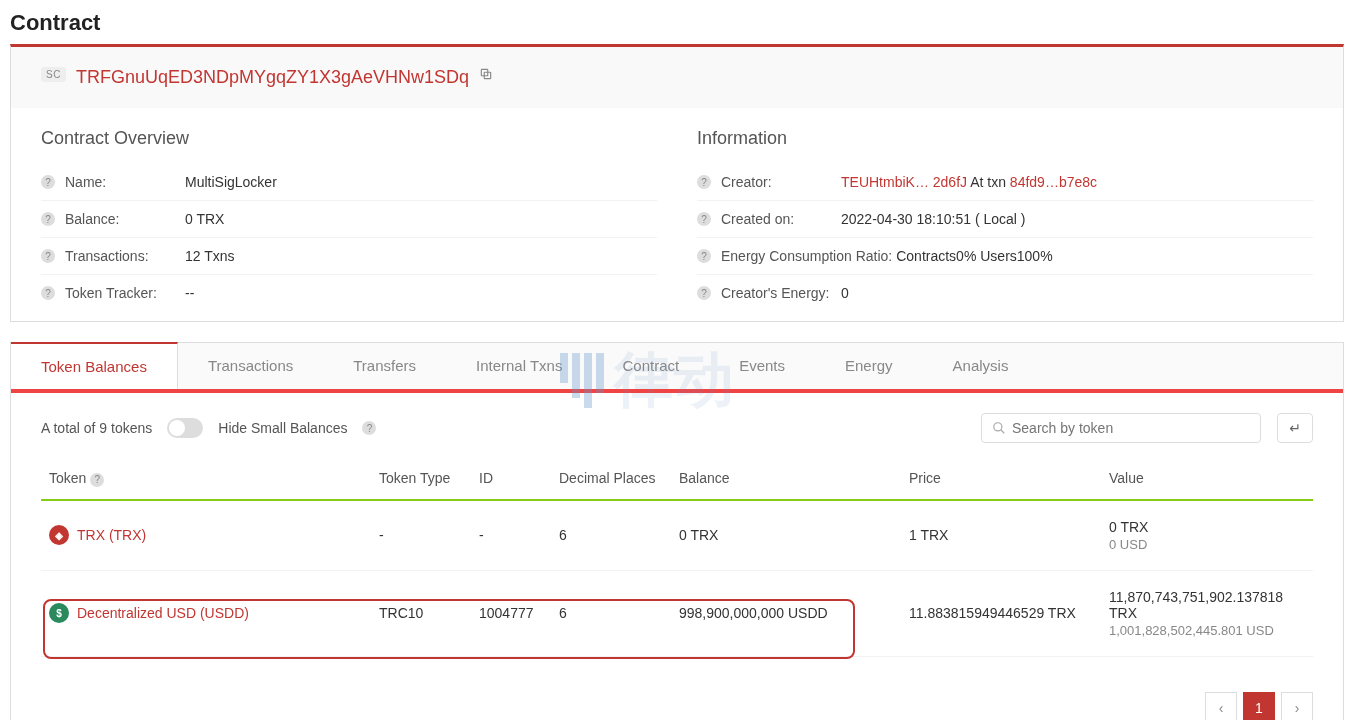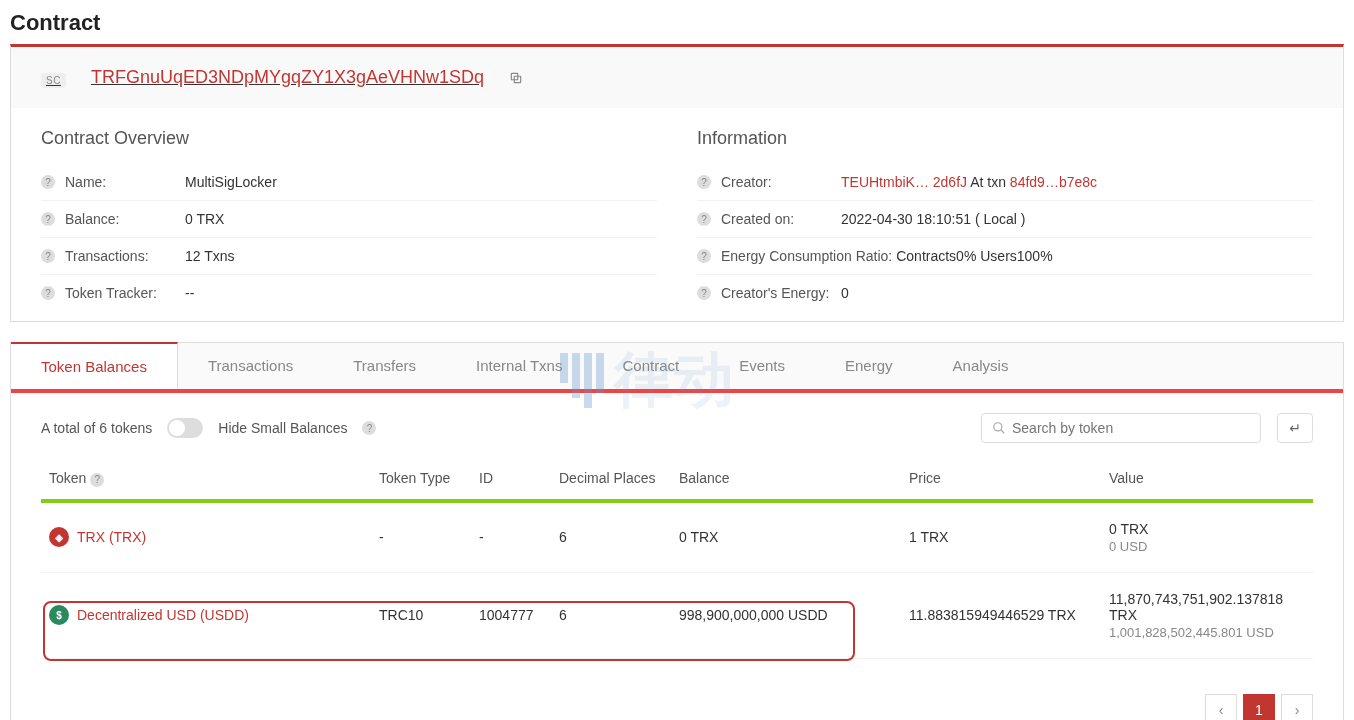--- a/index.html
+++ b/index.html
@@ -1,20 +1,20 @@
 <!DOCTYPE html>
 <html><head>
 <meta charset="utf-8">
 <style>
 * { margin: 0; padding: 0; box-sizing: border-box; }
 body { font-family: -apple-system, BlinkMacSystemFont, "Segoe UI", Arial, sans-serif; background: #fff; color: #333; font-size: 14px; }
 .container { width: 1354px; padding: 10px; }
 .page-title { font-size: 22px; font-weight: 600; color: #222; margin-bottom: 8px; }
 .main-card { border: 1px solid #ddd; border-top: 3px solid #c23631; background: #fff; }
-.address-bar { background: #f9f9f9; padding: 20px 30px; display: flex; align-items: flex-end; gap: 25px; text-decoration: underline; }
+.address-bar { background: #f9f9f9; padding: 20px 30px; display: flex; align-items: flex-start; gap: 10px; }
 .sc-badge { font-size: 10px; color: #888; background: #eee; padding: 2px 5px; border-radius: 3px; letter-spacing: 0.5px; }
 .address-text { color: #c23631; font-size: 18px; font-weight: 400; }
 .copy-icon { color: #888; cursor: pointer; font-size: 14px; }
 .overview-section { display: flex; padding: 20px 30px 10px; gap: 40px; }
 .overview-col { flex: 1; }
 .section-heading { font-size: 18px; color: #555; margin-bottom: 15px; font-weight: 400; }
 .info-row { display: flex; padding: 10px 0; border-bottom: 1px solid #f2f2f2; align-items: center; font-size: 14px; color: #444; }
 .info-row:last-child { border-bottom: none; }
 .q-icon { display: inline-flex; width: 14px; height: 14px; border-radius: 50%; background: #ddd; color: #888; font-size: 10px; align-items: center; justify-content: center; margin-right: 10px; cursor: help; }
 .info-label { width: 120px; color: #555; }
@@ -34,21 +34,21 @@
 .tab-content { padding: 20px 30px; }
 .toolbar { display: flex; align-items: center; justify-content: space-between; margin-bottom: 15px; }
 .toolbar-left { display: flex; align-items: center; gap: 15px; color: #555; }
 .toggle { width: 36px; height: 20px; background: #ddd; border-radius: 10px; position: relative; cursor: pointer; }
 .toggle::after { content: ''; position: absolute; width: 16px; height: 16px; background: #fff; border-radius: 50%; top: 2px; left: 2px; }
 .toolbar-right { display: flex; gap: 16px; }
 .search-box { display: flex; align-items: center; border: 1px solid #ddd; border-radius: 4px; padding: 6px 10px; width: 280px; color: #aaa; }
 .search-box input { border: none; outline: none; flex: 1; font-size: 14px; color: #333; margin-left: 6px; }
 .reset-btn { border: 1px solid #ddd; border-radius: 4px; width: 36px; display: flex; align-items: center; justify-content: center; cursor: pointer; color: #666; }
 .data-table { width: 100%; border-collapse: collapse; }
-.data-table th { text-align: left; padding: 12px 8px; color: #555; font-weight: 400; border-bottom: 4px solid #84cc16; font-size: 14px; }
+.data-table th { text-align: left; padding: 12px 8px; color: #555; font-weight: 400; border-bottom: 2px solid #84cc16; font-size: 14px; }
 .data-table td { padding: 18px 8px; border-bottom: 1px solid #f2f2f2; color: #333; vertical-align: middle; font-size: 14px; }
 .token-cell { display: flex; align-items: center; gap: 8px; }
 .token-icon { width: 20px; height: 20px; border-radius: 50%; display: inline-flex; align-items: center; justify-content: center; font-size: 10px; color: #fff; font-weight: bold; }
 .trx-icon { background: #c23631; }
 .usdd-icon { background: #2a8a5e; }
 .value-stack { display: flex; flex-direction: column; gap: 2px; }
 .value-sub { color: #888; font-size: 13px; }
 .pagination { display: flex; justify-content: flex-end; gap: 6px; padding: 15px 30px; }
 .page-btn { width: 32px; height: 32px; border: 1px solid #ddd; display: flex; align-items: center; justify-content: center; cursor: pointer; color: #888; }
 .page-btn.active { background: #c23631; color: #fff; border-color: #c23631; }
@@ -146,21 +146,21 @@
       <div class="tab">Internal Txns</div>
       <div class="tab">Contract</div>
       <div class="tab">Events</div>
       <div class="tab">Energy</div>
       <div class="tab">Analysis</div>
     </div>
 
     <div class="tab-content">
       <div class="toolbar">
         <div class="toolbar-left">
-          <span>A total of 6 tokens</span>
+          <span>A total of 9 tokens</span>
           <div class="toggle"></div>
           <span>Hide Small Balances</span>
           <span class="q-icon">?</span>
         </div>
         <div class="toolbar-right">
           <div class="search-box">
             <svg width="14" height="14" viewBox="0 0 24 24" fill="none" stroke="currentColor" stroke-width="2">
                 <circle cx="10" cy="10" r="7"></circle>
                 <line x1="21" y1="21" x2="15" y2="15"></line>
               </svg>

